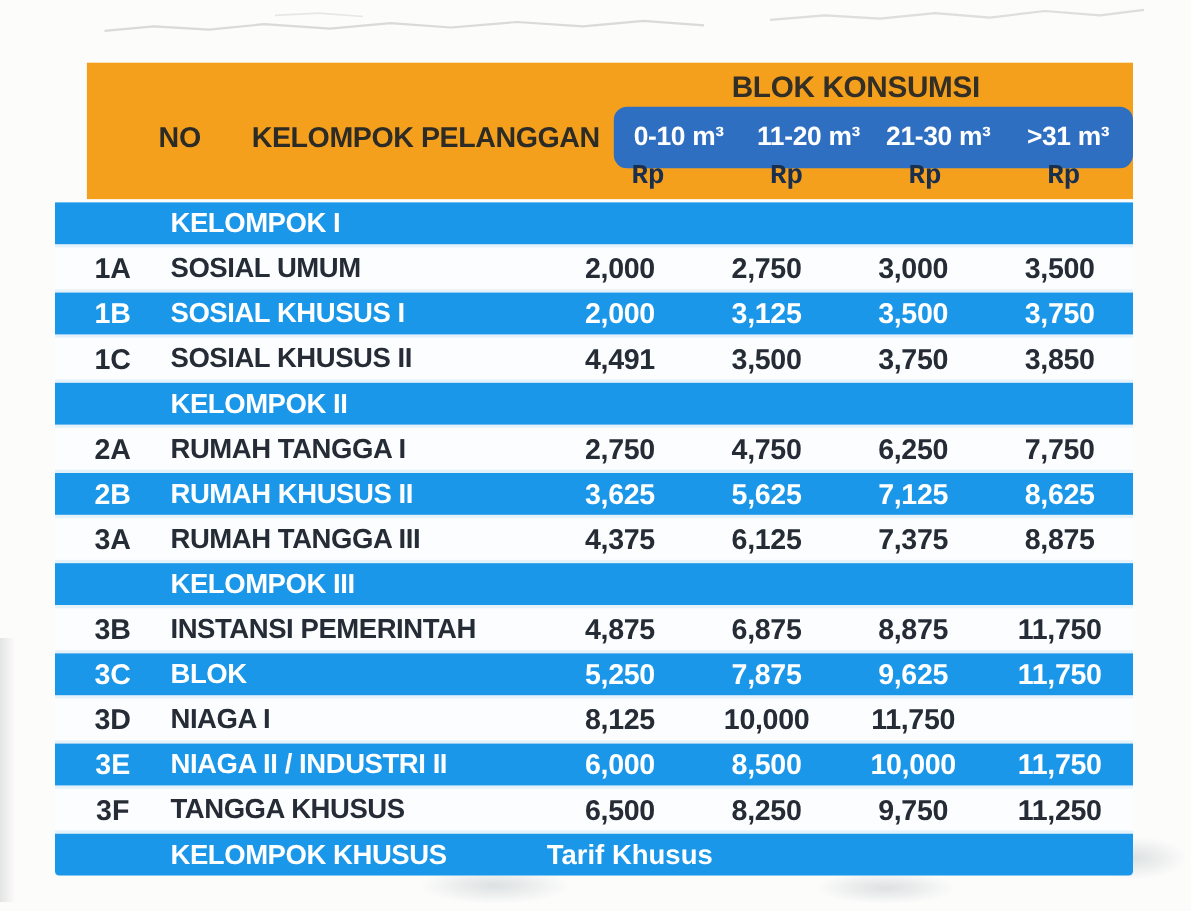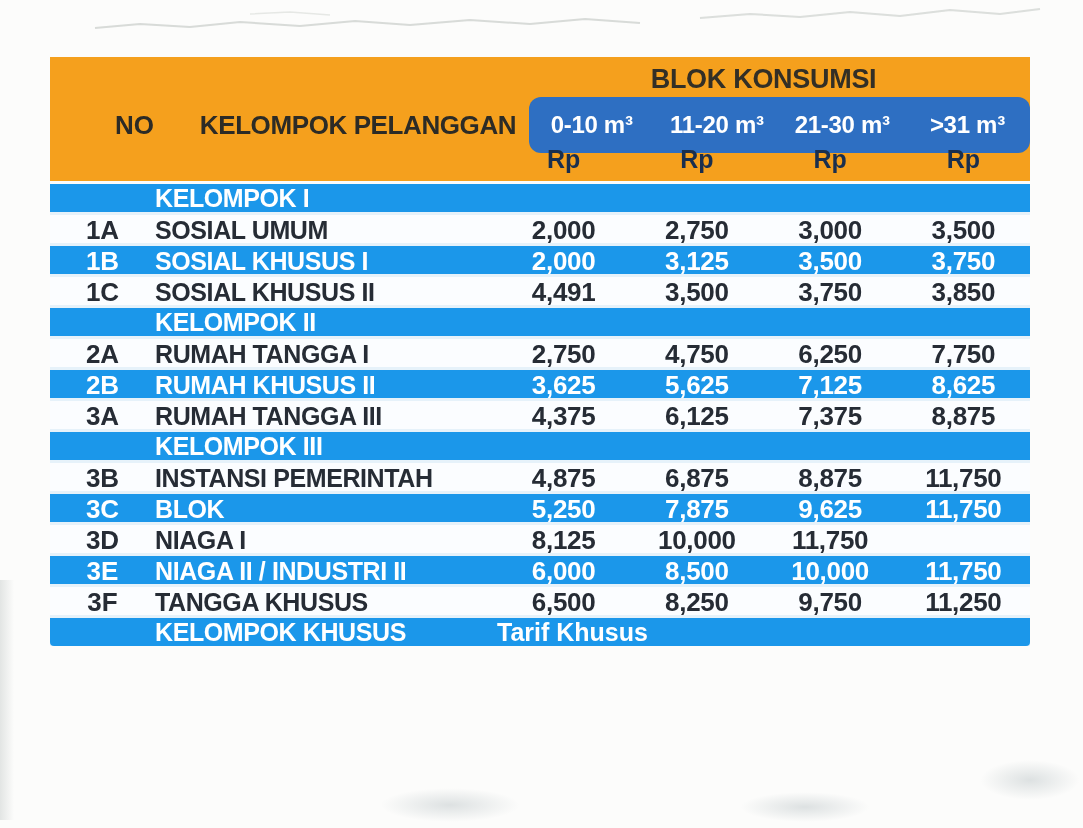--- a/index.html
+++ b/index.html
@@ -34,20 +34,21 @@
     width: 980px;
     border-radius: 2px;
   }
 
   
   .thead {
     background: var(--orange);
     height: 124px;
     color: #2C2B26;
     font-weight: 700;
+    margin-left: 29px;
   }
   .h-row1 {
     height: 40px;
     display: grid;
     grid-template-columns: 447px 1fr;
     align-items: end;
   }
   .blok-title {
     text-align: center;
     font-size: 27px;
@@ -76,37 +77,38 @@
     color: var(--white-text);
     text-align: center;
     font-size: 24px;
     letter-spacing: -0.3px;
   }
   .h-row3 {
     height: 44px;
     display: grid;
     grid-template-columns: 447px repeat(4, 1fr);
     align-items: center;
+    font-family: Liberation Mono, monospace;
   }
   .rp-label {
     color: var(--rp-text);
     text-align: center;
     font-size: 25px;
   }
 
   
   .tbody {
     margin-top: 3px;
     display: flex;
     flex-direction: column;
     gap: 3px;
     background: var(--gap-tint);
   }
   .trow {
-    height: 28px;
+    height: 38px;
     display: grid;
     grid-template-columns: 105px 342px repeat(4, 1fr);
     align-items: center;
     font-weight: 700;
   }
   .row-blue { background: var(--row-blue); color: var(--white-text); }
   .row-light { background: var(--row-light); color: var(--dark-text); }
   .tbody .trow:last-child { border-radius: 0 0 4px 4px; }
   .cell-no { text-align: center; font-size: 26px; }
   .cell-name { text-align: left; font-size: 25px; letter-spacing: -0.4px; white-space: nowrap; }

